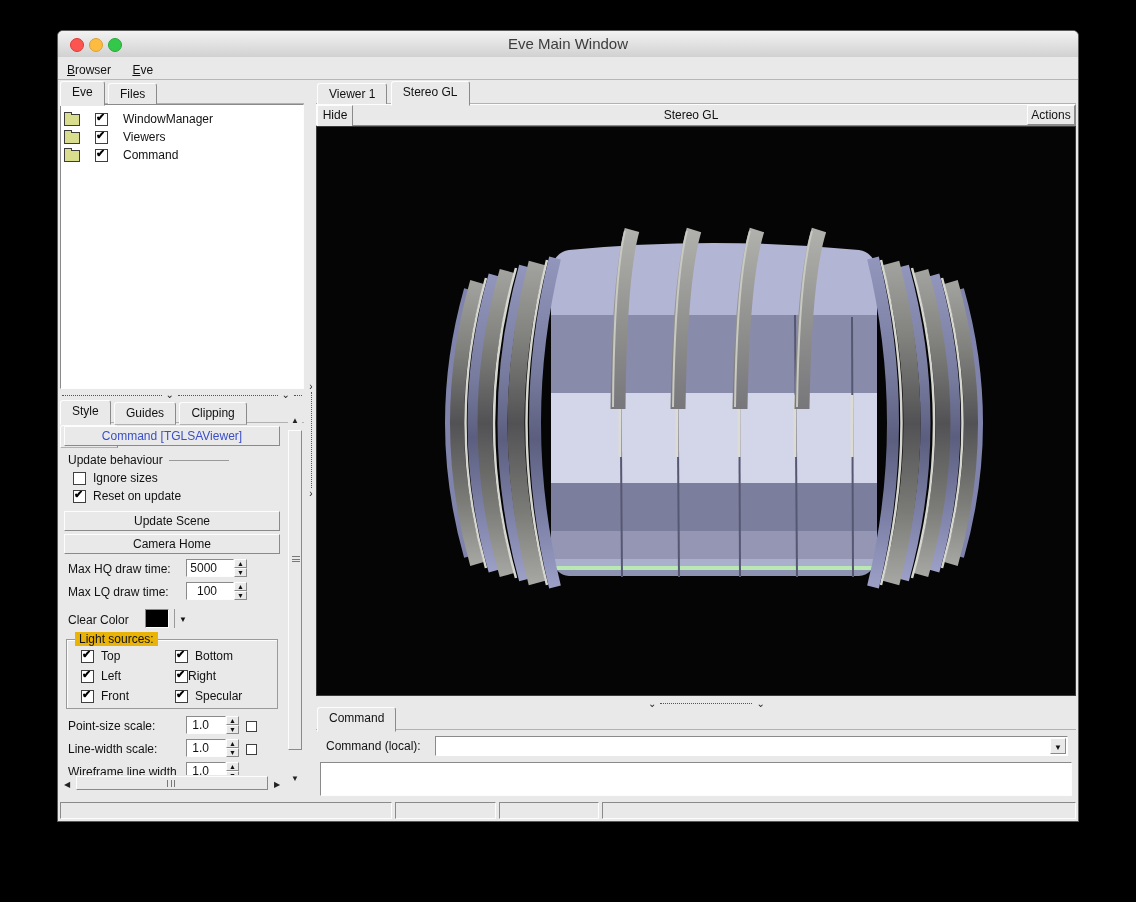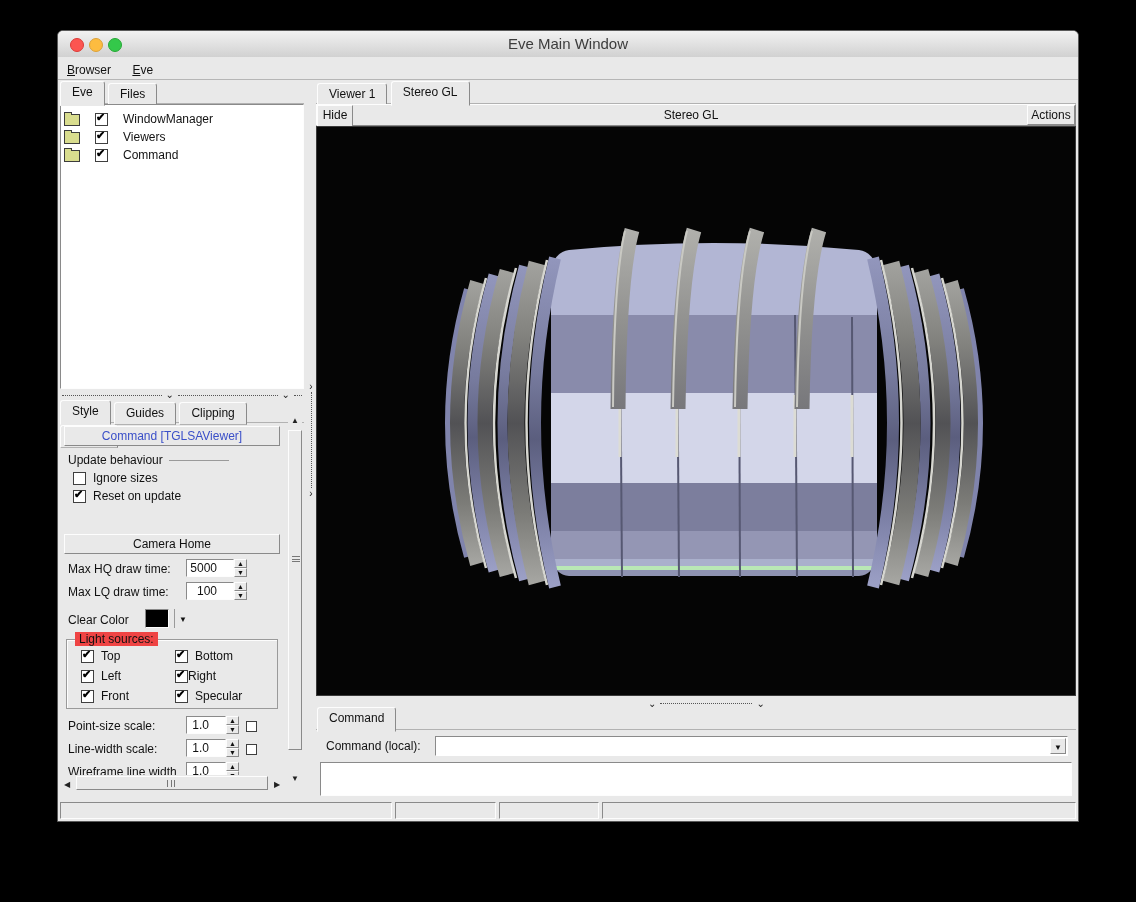--- a/index.html
+++ b/index.html
@@ -50,21 +50,21 @@
   .btn{background:#e9e9e9;text-align:center;cursor:default;}
   .field{background:#fff;text-align:right;padding:1px 16px 0 1px;}
   .spin-btns{display:inline-flex;flex-direction:column;width:13px;height:18px;vertical-align:top;}
   .sb{flex:1;background:#e9e9e9;position:relative;}
   .sb::after{position:absolute;left:2px;top:0px;font-size:7px;line-height:8px;color:#111;}
   .sb.up::after{content:"▲";}
   .sb.down::after{content:"▼";}
   .arrow-down-small{font-size:8px;color:#111;}
   
   .group{border:1px solid #9a9a9a;box-shadow:inset 1px 1px 0 #fdfdfd;position:relative;}
-  .group-legend{position:absolute;top:-8px;left:8px;background:#ef4444;padding:0 4px;}
+  .group-legend{position:absolute;top:-8px;left:8px;background:#eab308;padding:0 4px;}
   
   .sb-arrow{background:#e9e9e9;text-align:center;color:#222;}
   .sb-arrow span{font-size:8px;line-height:14px;}
   .thumb{background:#e9e9e9;}
   .grip-v{position:absolute;left:3px;width:8px;border-top:1px solid #777;border-bottom:1px solid #777;height:4px;}
   .grip-v::after{content:"";position:absolute;left:0;top:2px;width:8px;border-top:1px solid #777;}
   .grip-h{position:absolute;top:3px;height:7px;width:6px;border-left:1px solid #777;border-right:1px solid #777;}
   .grip-h::after{content:"";position:absolute;left:3px;top:0;height:7px;border-left:1px solid #777;}
   .blue-label{color:var(--accent_blue,#3a4fc8);}
   u{text-decoration:underline;}
@@ -137,20 +137,21 @@
     </div>
     <div class="abs" style="left:13px;top:48px;display:flex;gap:7px;align-items:center;">
       <span class="cb"></span>
       <span>Ignore sizes</span>
     </div>
     <div class="abs" style="left:13px;top:66px;display:flex;gap:7px;align-items:center;">
       <span class="cb checked"></span>
       <span>Reset on update</span>
     </div>
 
+    <div class="btn raised abs" style="left:4px;top:88px;width:216px;height:20px;line-height:19px;">Update Scene</div>
     <div class="btn raised abs" style="left:4px;top:111px;width:216px;height:20px;line-height:19px;">Camera Home</div>
 
     <div class="abs" style="left:8px;top:139px;">Max HQ draw time:</div>
     <div class="abs" style="left:126px;top:136px;">
       <span class="field sunken abs" style="left:0;top:0;width:48px;height:18px;">5000</span>
       <span class="spin-btns abs" style="left:48px;top:0;">
         <span class="sb raised up"></span>
         <span class="sb raised down"></span>
       </span>
     </div>

